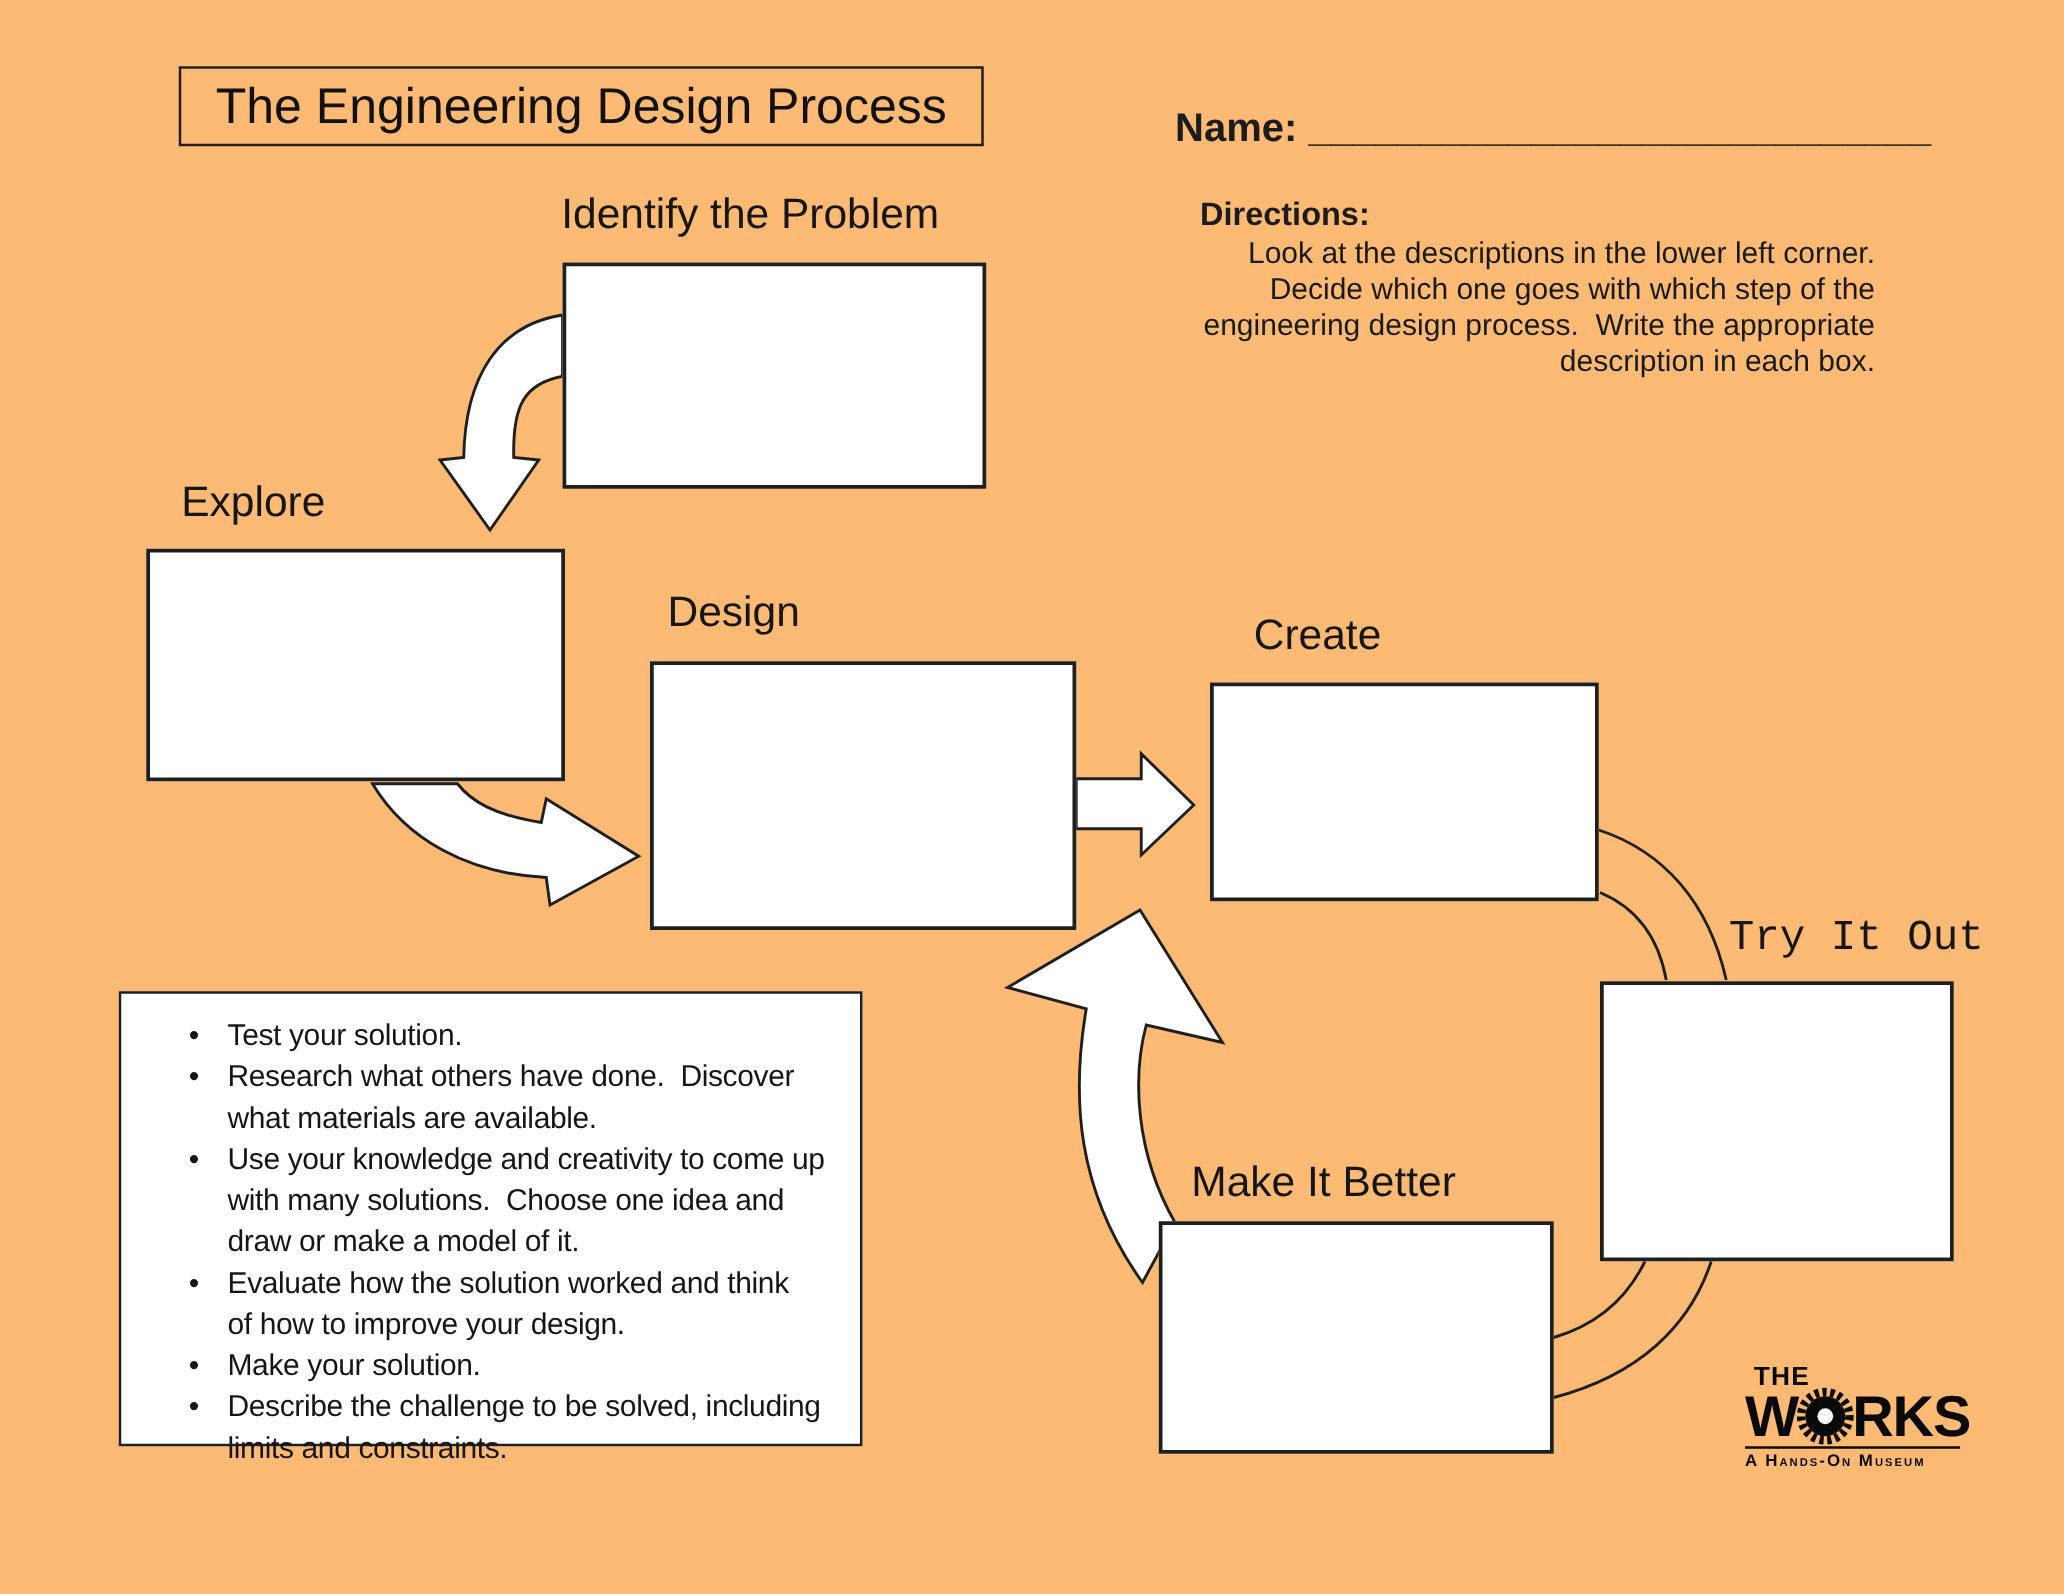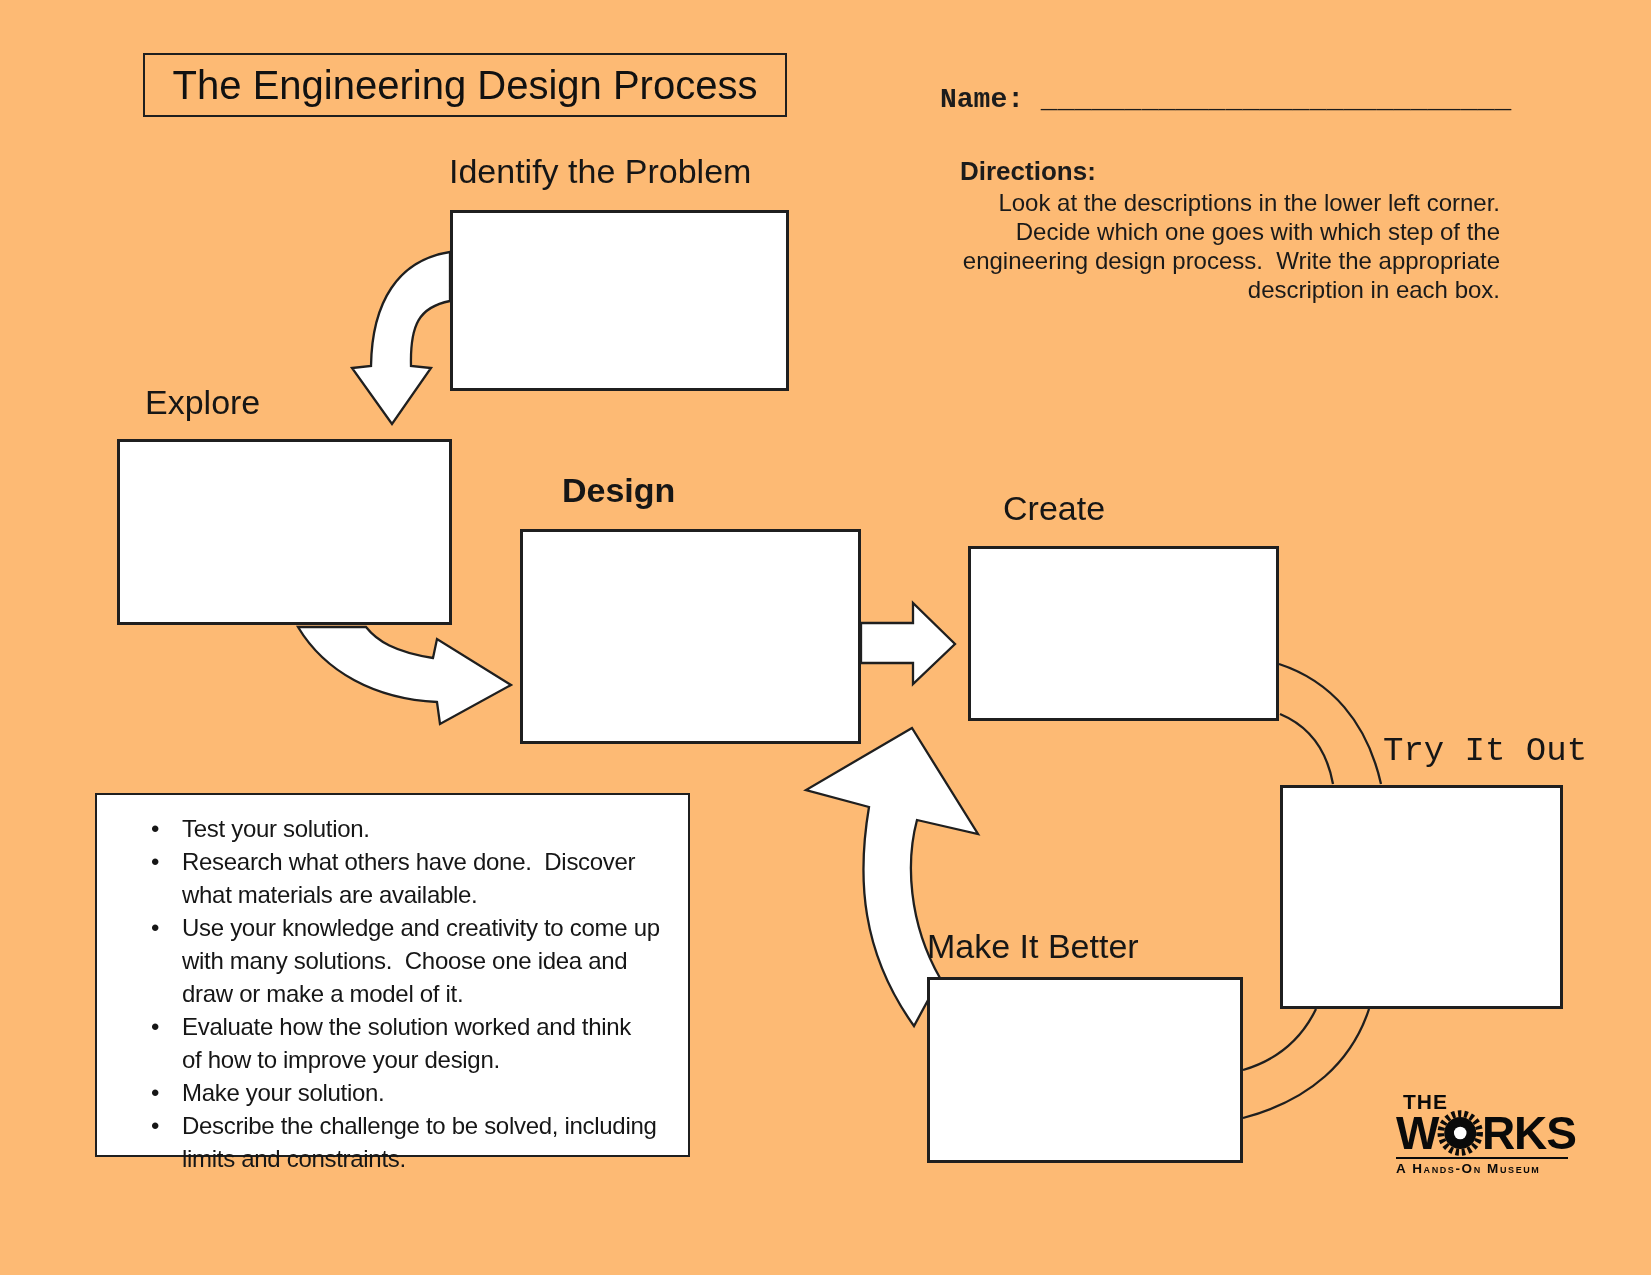--- a/index.html
+++ b/index.html
@@ -4,21 +4,21 @@
 <style>
   html,body{margin:0;padding:0;background:#ffffff;}
   #page{position:relative;width:1651px;height:1275px;background:#fdba74;overflow:hidden;
         font-family:"Liberation Sans",sans-serif;color:#1c1c1c;}
   #arrows{position:absolute;left:0;top:0;z-index:1;}
   .stepbox{position:absolute;background:#ffffff;border:3px solid #1f1f1f;box-sizing:border-box;z-index:2;}
   .steplabel{position:absolute;font-size:34px;line-height:1.15;white-space:nowrap;z-index:3;color:#161616;}
   #title-box{position:absolute;left:143px;top:53px;width:644px;height:64px;border:2px solid #1f1f1f;
              box-sizing:border-box;display:flex;align-items:center;justify-content:center;
              font-size:40px;z-index:2;color:#111;}
-  #name-line{position:absolute;left:940px;top:84px;font-size:28px;font-weight:bold;z-index:2;white-space:nowrap;font-family:Liberation Mono, monospace;}
+  #name-line{position:absolute;left:940px;top:84px;font-size:32px;font-weight:bold;z-index:2;white-space:nowrap;}
   #name-blank{font-weight:bold;letter-spacing:0px;}
   #directions-heading{position:absolute;left:960px;top:156px;font-size:26px;font-weight:bold;z-index:2;}
   #directions-body{position:absolute;left:940px;top:188px;width:560px;font-size:24px;line-height:29px;
                    white-space:pre-wrap;z-index:2;color:#1a1a1a;text-align:right;}
   #desc-box{position:absolute;left:95px;top:793px;width:595px;height:364px;border:2.5px solid #1f1f1f;
             box-sizing:border-box;z-index:2;background:#fff;}
   #desc-box ul{margin:0;padding:17px 8px 0 85px;list-style:none;}
   #desc-box li{position:relative;font-size:24px;line-height:33px;white-space:pre-wrap;
                letter-spacing:-0.3px;color:#161616;}
   #desc-box li::before{content:"\2022";position:absolute;left:-31px;top:0;font-size:24px;}
@@ -60,24 +60,24 @@
   </div>
 
   <div id="directions-heading">Directions:</div>
   <div id="directions-body">Look at the descriptions in the lower left corner.
 Decide which one goes with which step of the
 engineering design process.  Write the appropriate
 description in each box.</div>
 
   <div class="steplabel" style="left:449px;top:152px;">Identify the Problem</div>
   <div class="steplabel" style="left:145px;top:383px;">Explore</div>
-  <div class="steplabel" style="left:562px;top:471px;font-weight:bold;">Design</div>
+  <div class="steplabel" style="left:534px;top:471px;">Design</div>
   <div class="steplabel" style="left:1003px;top:489px;">Create</div>
   <div class="steplabel" style="left:1383px;top:732px;font-family:Liberation Mono, monospace;">Try It Out</div>
-  <div class="steplabel" style="left:927px;top:927px;">Make It Better</div>
+  <div class="steplabel" style="left:953px;top:927px;">Make It Better</div>
 
   <div class="stepbox" style="left:450px;top:210px;width:339px;height:181px;"></div>
   <div class="stepbox" style="left:117px;top:439px;width:335px;height:186px;"></div>
   <div class="stepbox" style="left:520px;top:529px;width:341px;height:215px;"></div>
   <div class="stepbox" style="left:968px;top:546px;width:311px;height:175px;"></div>
   <div class="stepbox" style="left:1280px;top:785px;width:283px;height:224px;"></div>
   <div class="stepbox" style="left:927px;top:977px;width:316px;height:186px;"></div>
 
   <div id="logo">
     <div id="logo-the">THE</div>

